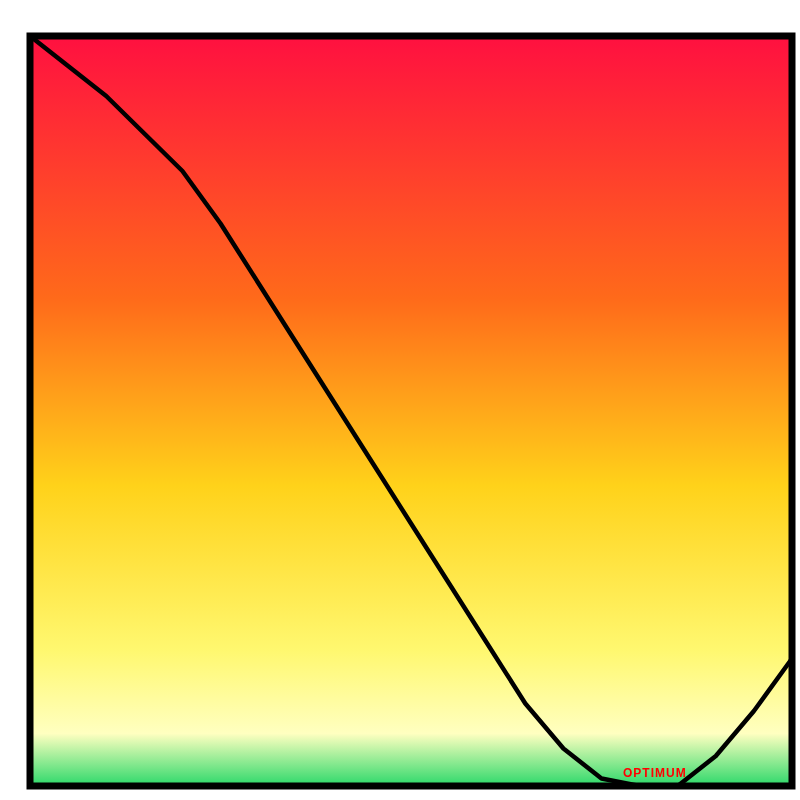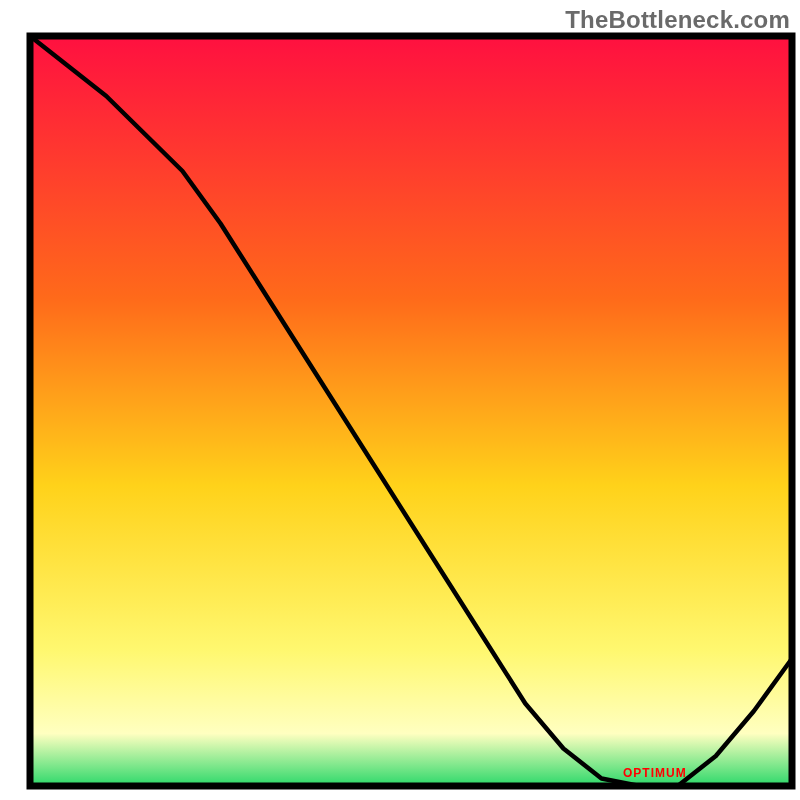--- a/index.html
+++ b/index.html
@@ -37,21 +37,20 @@
     font-weight: 700;
     letter-spacing: 1px;
     font-family: Arial, Helvetica, sans-serif;
   }
 </style>
 </head>
 <body>
 
 <div class="stage">
 
-  <div class="watermark">TheBottleneck.com</div>
 
   <svg width="800" height="800" viewBox="0 0 800 800">
     <defs>
       <linearGradient id="bg-grad" x1="0" y1="0" x2="0" y2="1">
 
       <stop offset="0%" stop-color="#ff1040"></stop>
           <stop offset="35%" stop-color="#ff6a1a"></stop>
           <stop offset="60%" stop-color="#ffd21a"></stop>
           <stop offset="82%" stop-color="#fff870"></stop>
           <stop offset="93%" stop-color="#ffffc0"></stop>

